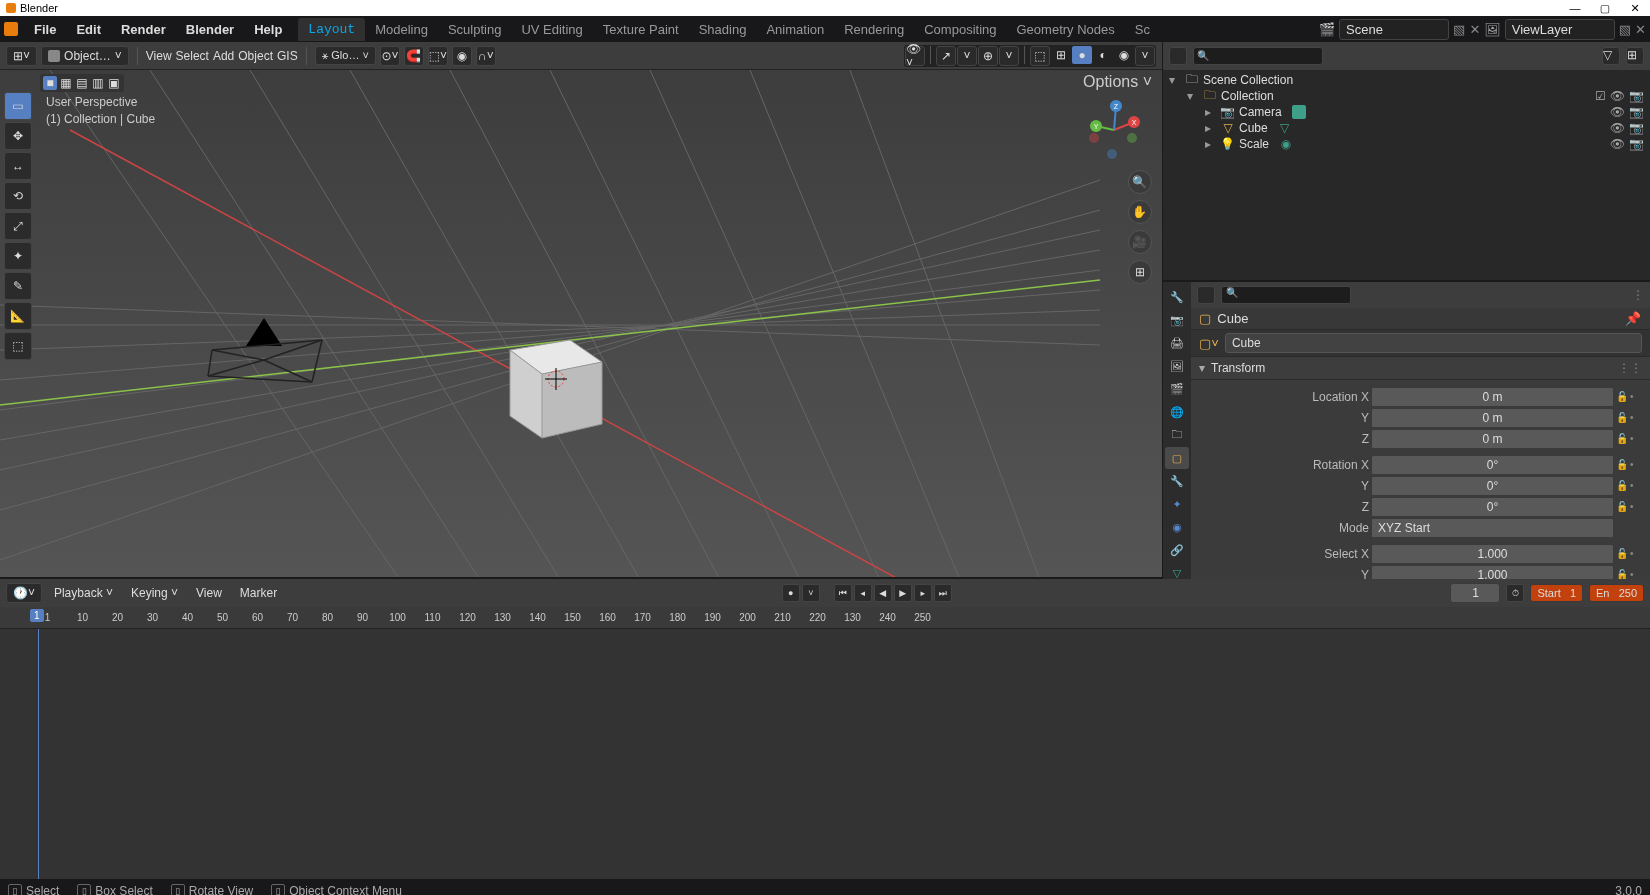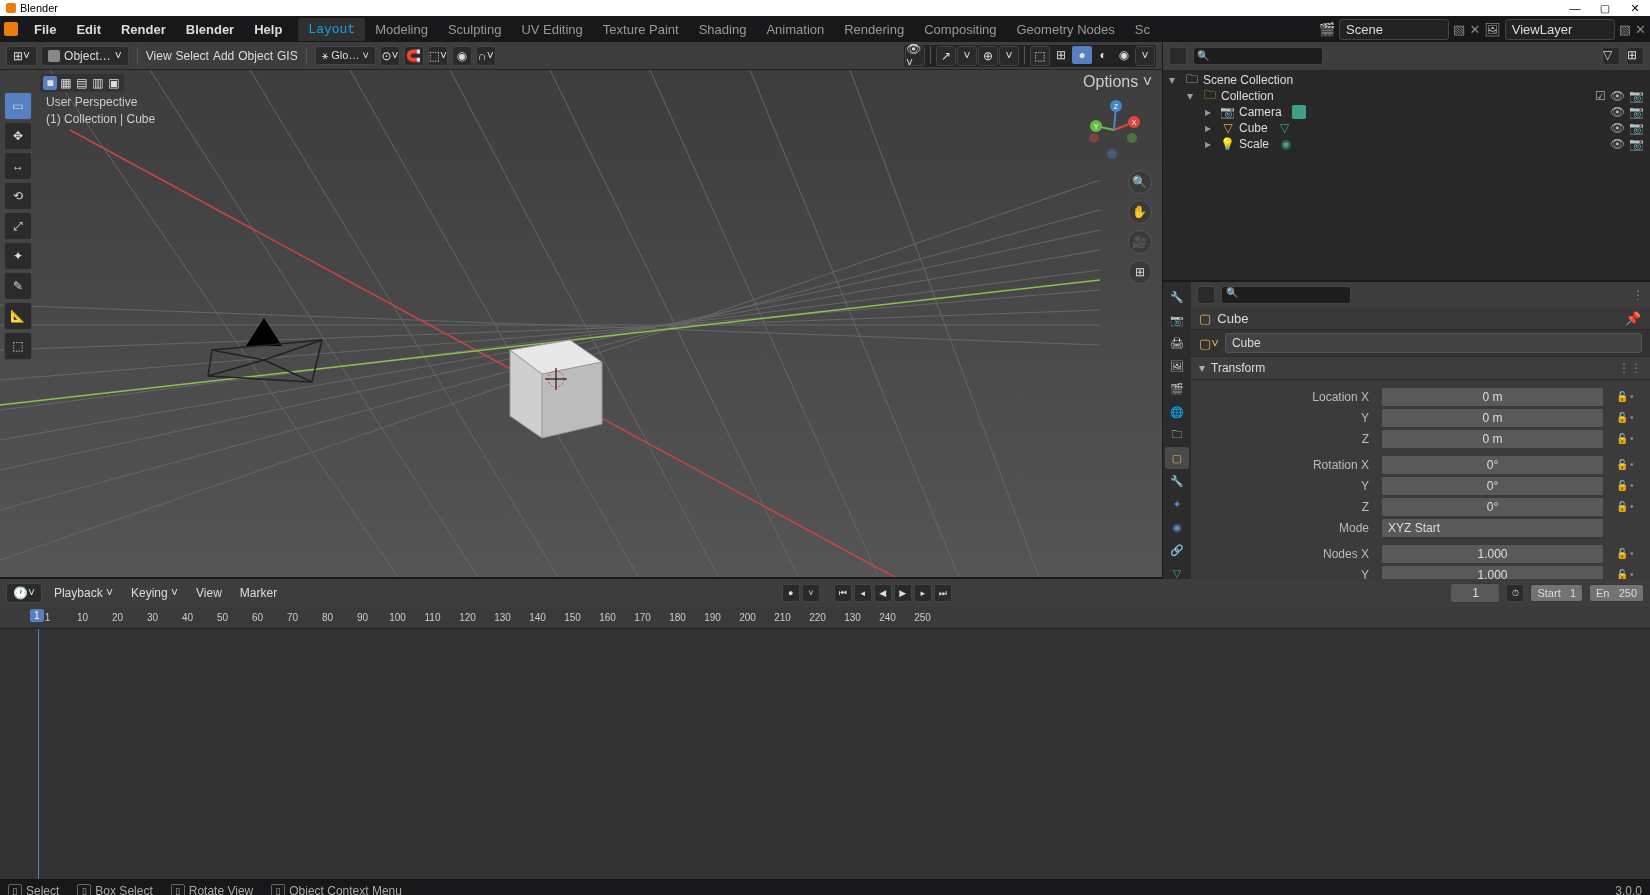--- a/index.html
+++ b/index.html
@@ -78,38 +78,38 @@
 .prop-header .dd { width: 18px; height: 18px; background: #2a2a2a; border: 1px solid #444; border-radius: 3px; cursor: pointer; }
 .prop-header .search { flex: 0 0 130px; background: #1d1d1d; border: 1px solid #444; border-radius: 3px; height: 18px; position: relative; }
 .prop-header .search::before { content: "🔍"; position: absolute; left: 4px; font-size: 10px; color:#888; }
 .prop-name-row { background: #383838; display: flex; align-items: center; padding: 3px 8px; gap: 6px; border-bottom: 1px solid #2a2a2a; font-size: 13px; }
 .prop-name-row .pin { margin-left: auto; cursor: pointer; color:#888; }
 .prop-name-field { background: #424242; border: 1px solid #555; padding: 2px 6px; border-radius: 3px; font-size: 12px; flex: 1; }
 .prop-panel { background: #3b3b3b; }
 .panel-header { display: flex; align-items: center; padding: 4px 8px; background: #3d3d3d; border-bottom: 1px solid #2a2a2a; font-size: 12px; cursor: pointer; }
 .panel-header .caret { width: 12px; color: #aaa; }
 .panel-body { padding: 6px 8px; }
-.prop-row { display: flex; align-items: center; margin: 1px 0; gap: 12px; }
+.prop-row { display: flex; align-items: center; margin: 1px 0; gap: 2px; }
 .prop-row .plabel { width: 170px; text-align: right; color: #bbb; font-size: 12px; }
 .prop-row .pval { flex: 1; background: #595959; border: 1px solid #3a3a3a; border-radius: 2px; padding: 2px 6px; text-align: center; font-size: 12px; }
 .prop-row .pval.dd { text-align: left; }
 .prop-row .locks { display: flex; gap: 2px; }
 .prop-row .locks span { width: 12px; height: 12px; color: #888; cursor: pointer; font-size: 10px; }
 .collapse-row { padding: 3px 8px; background: #3d3d3d; border-bottom: 1px solid #2f2f2f; font-size: 12px; display: flex; align-items: center; cursor: pointer; }
 .collapse-row .caret { width: 12px; color: #999; }
 
 
 .timeline { height: 302px; background: #2a2a2a; display: flex; flex-direction: column; border-top: 2px solid #1a1a1a; }
 .tl-header { height: 28px; background: #3d3d3d; display: flex; align-items: center; padding: 0 6px; gap: 6px; font-size: 12px; }
 .tl-header .dd { background: #2a2a2a; border: 1px solid #444; padding: 2px 6px; border-radius: 3px; cursor: pointer; }
 .tl-header .menu-item { padding: 2px 6px; cursor: pointer; }
 .tl-header .transport { margin: 0 auto; display: flex; gap: 2px; }
 .tl-header .tbtn { width: 18px; height: 18px; background: #2a2a2a; border: 1px solid #444; border-radius: 2px; display: flex; align-items: center; justify-content: center; cursor: pointer; font-size: 9px; }
 .tl-header .frame-field { background: #595959; border: 1px solid #3a3a3a; padding: 2px 10px; border-radius: 3px; min-width: 50px; text-align: center; }
-.tl-header .range-field { background: #737373; border: 1px solid #3a3a3a; padding: 2px 6px; border-radius: 3px; font-size: 11px; text-align: center; }
+.tl-header .range-field { background: #c2410c; border: 1px solid #3a3a3a; padding: 2px 6px; border-radius: 3px; font-size: 11px; text-align: center; }
 .tl-ruler { height: 22px; background: #3a3a3a; display: flex; align-items: center; position: relative; border-bottom: 1px solid #222; padding-left: 30px; }
 .tl-ruler .tick { width: 35px; text-align: center; font-size: 10px; color: #ccc; }
 .tl-ruler .cursor { position: absolute; left: 30px; top: 2px; background: #5680c2; color: #fff; padding: 1px 4px; border-radius: 2px; font-size: 10px; }
 .tl-body { flex: 1; background: #333; position: relative; }
 .tl-body .playhead { position: absolute; left: 38px; top: 0; bottom: 0; width: 1px; background: #5680c2; }
 
 
 .statusbar { height: 24px; background: #18181a; display: flex; align-items: center; padding: 0 8px; gap: 18px; font-size: 12px; color: #aaa; }
 .statusbar .spacer { flex: 1; }
 .statusbar .kb { display: flex; align-items: center; gap: 4px; }
@@ -456,21 +456,21 @@
             <div class="prop-row">
                 <span class="plabel">Mode</span>
                 <div class="pval dd">XYZ Start</div>
                 <div class="locks">
                   <span></span>
                   <span></span>
                 </div>
               </div>
             <div style="height:4px;"></div>
             <div class="prop-row">
-                <span class="plabel">Nodes X</span>
+                <span class="plabel">Select X</span>
                 <div class="pval">1.000</div>
                 <div class="locks">
                   <span>🔓</span>
                   <span>•</span>
                 </div>
               </div>
             <div class="prop-row">
                 <span class="plabel">Y</span>
                 <div class="pval">1.000</div>
                 <div class="locks">

